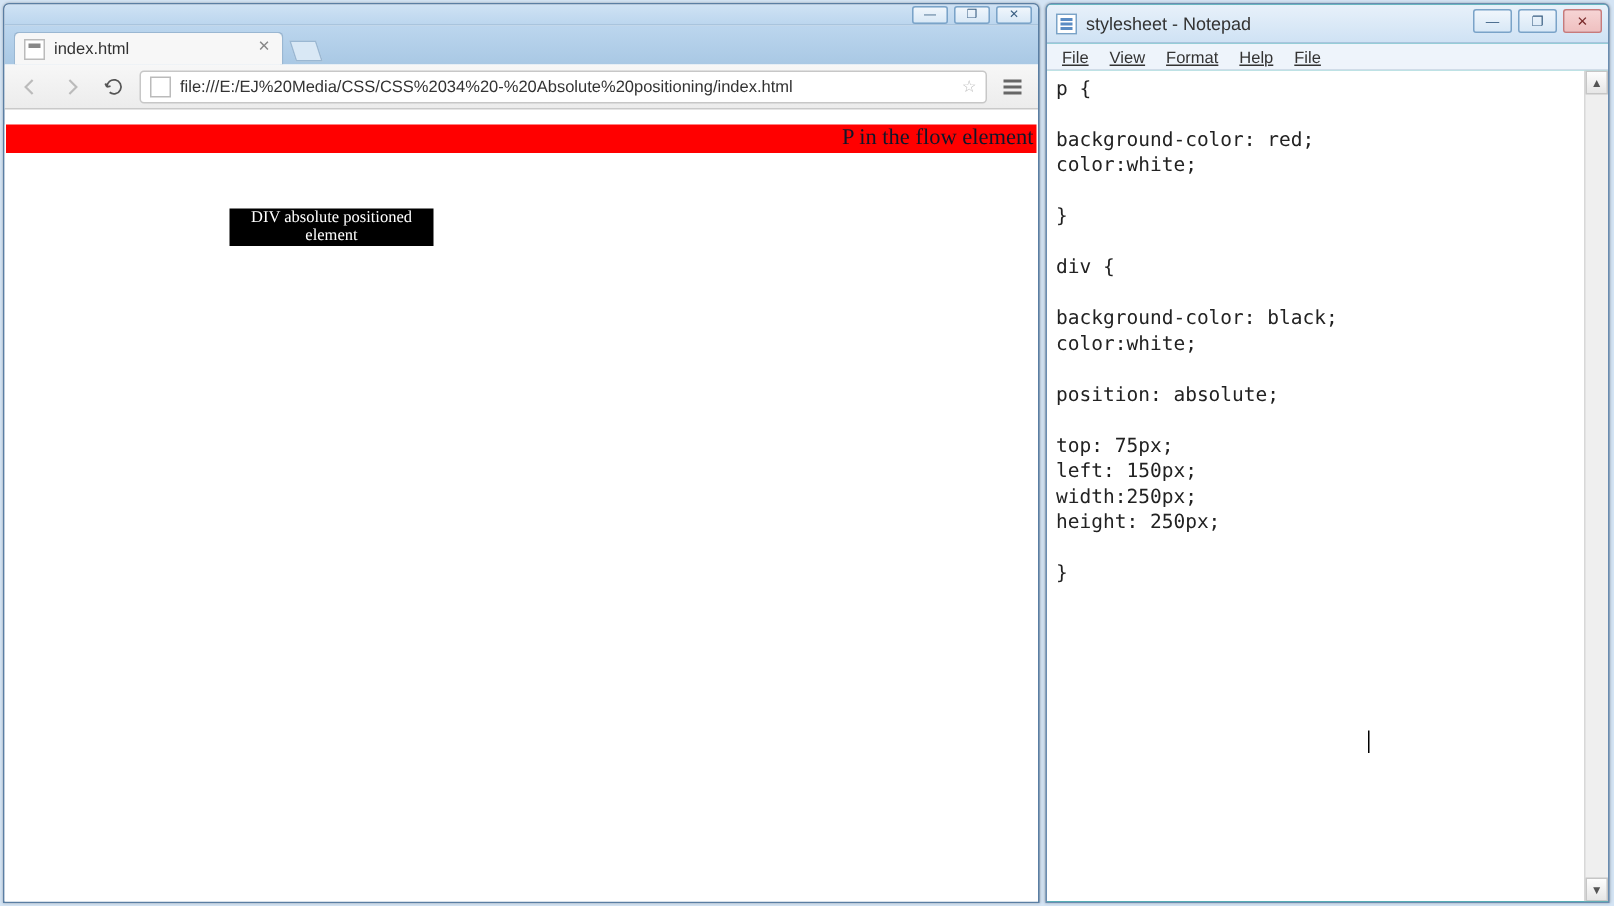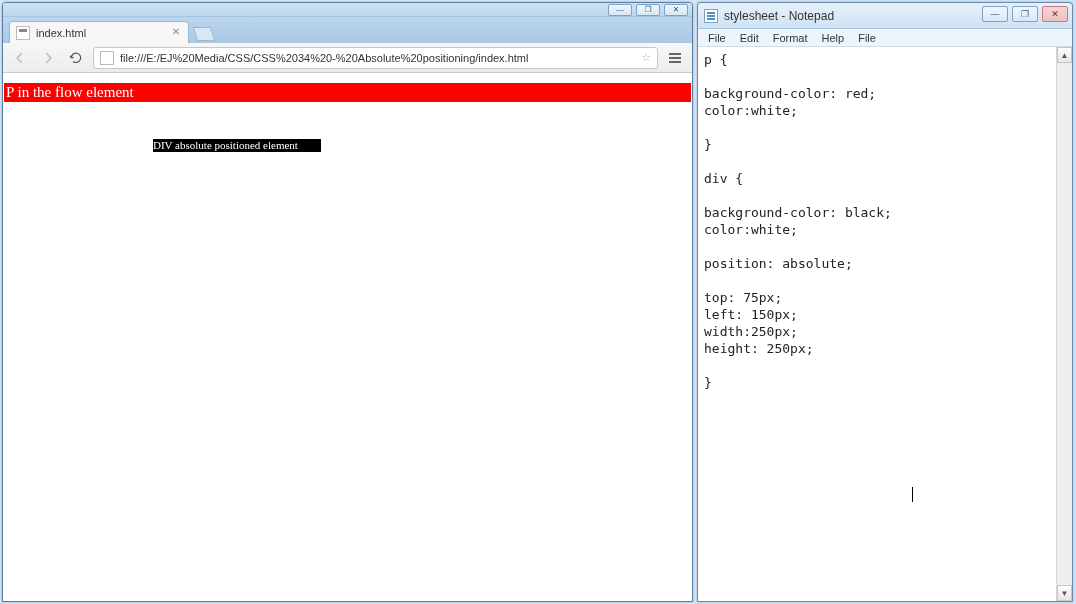--- a/index.html
+++ b/index.html
@@ -168,35 +168,37 @@
 
     .chrome-viewport {
       position: relative;
       width: 100%;
       height: calc(100% - 70px);
       background: #fff;
       font-family: 'Times New Roman', serif;
     }
     .chrome-viewport .p-el {
       background: #ff0000;
-      color: #ffffff;
+      color: #0f172a;
       font-size: 15px;
       padding: 1px 2px;
       margin: 10px 1px 0 1px;
       width: calc(100% - 2px);
+      text-align: right;
     }
     .chrome-viewport .div-el {
       background: #000;
       color: #fff;
       position: absolute;
       top: 56px;
       left: 150px;
-      width: 168px;
+      width: 136px;
       font-size: 11px;
       padding: 0 0 1px 0;
+      text-align: center;
     }
 
     
     .notepad-window {
       position: absolute;
       left: 697px;
       top: 2px;
       width: 376px;
       height: 600px;
       background: #14b8a6;
@@ -252,25 +254,26 @@
       background: linear-gradient(#f6d4d4,#efc0c0);
       border-color: #c97a7a;
       color: #7a2a2a;
     }
 
     .np-menubar {
       height: 18px;
       background: #eef4fb;
       border-bottom: 1px solid #d0dce8;
       display: flex;
-      align-items: center;
+      align-items: flex-end;
       padding: 0 4px;
       gap: 2px;
       font-size: 11px;
       color: #333;
+      text-decoration: underline;
     }
     .np-menu-item {
       padding: 1px 6px;
       cursor: pointer;
     }
 
     .np-editor {
       width: 100%;
       height: calc(100% - 44px);
       position: relative;
@@ -382,21 +385,21 @@
     <span>stylesheet - Notepad</span>
     <div class="np-win-btns">
       <div class="np-win-btn">—</div>
       <div class="np-win-btn">❐</div>
       <div class="np-win-btn close">✕</div>
     </div>
   </div>
 
   <div class="np-menubar">
     <div class="np-menu-item">File</div>
-    <div class="np-menu-item">Edit</div>
+    <div class="np-menu-item">View</div>
     <div class="np-menu-item">Format</div>
     <div class="np-menu-item">Help</div>
     <div class="np-menu-item">File</div>
   </div>
 
   <div class="np-editor">
     <textarea spellcheck="false" style="">p {
 
 background-color: red;
 color:white;

